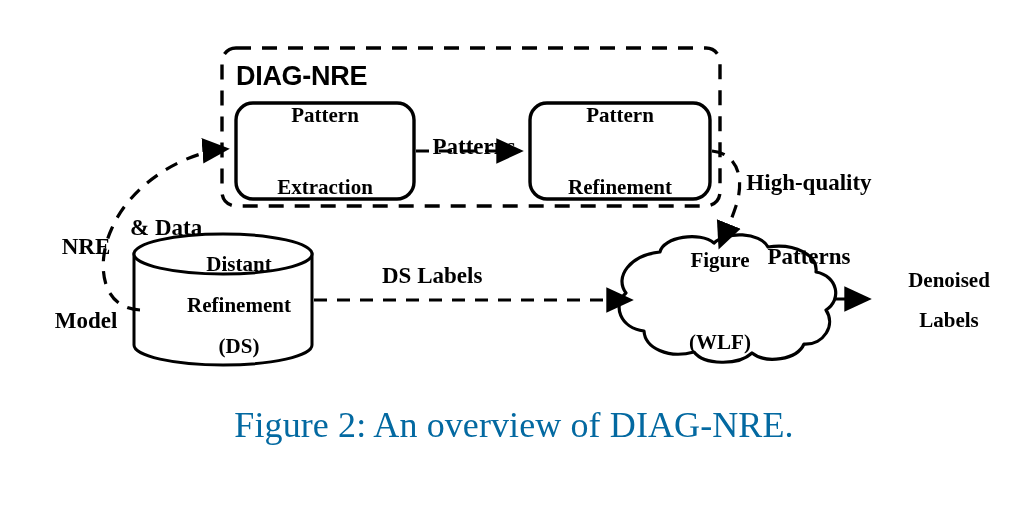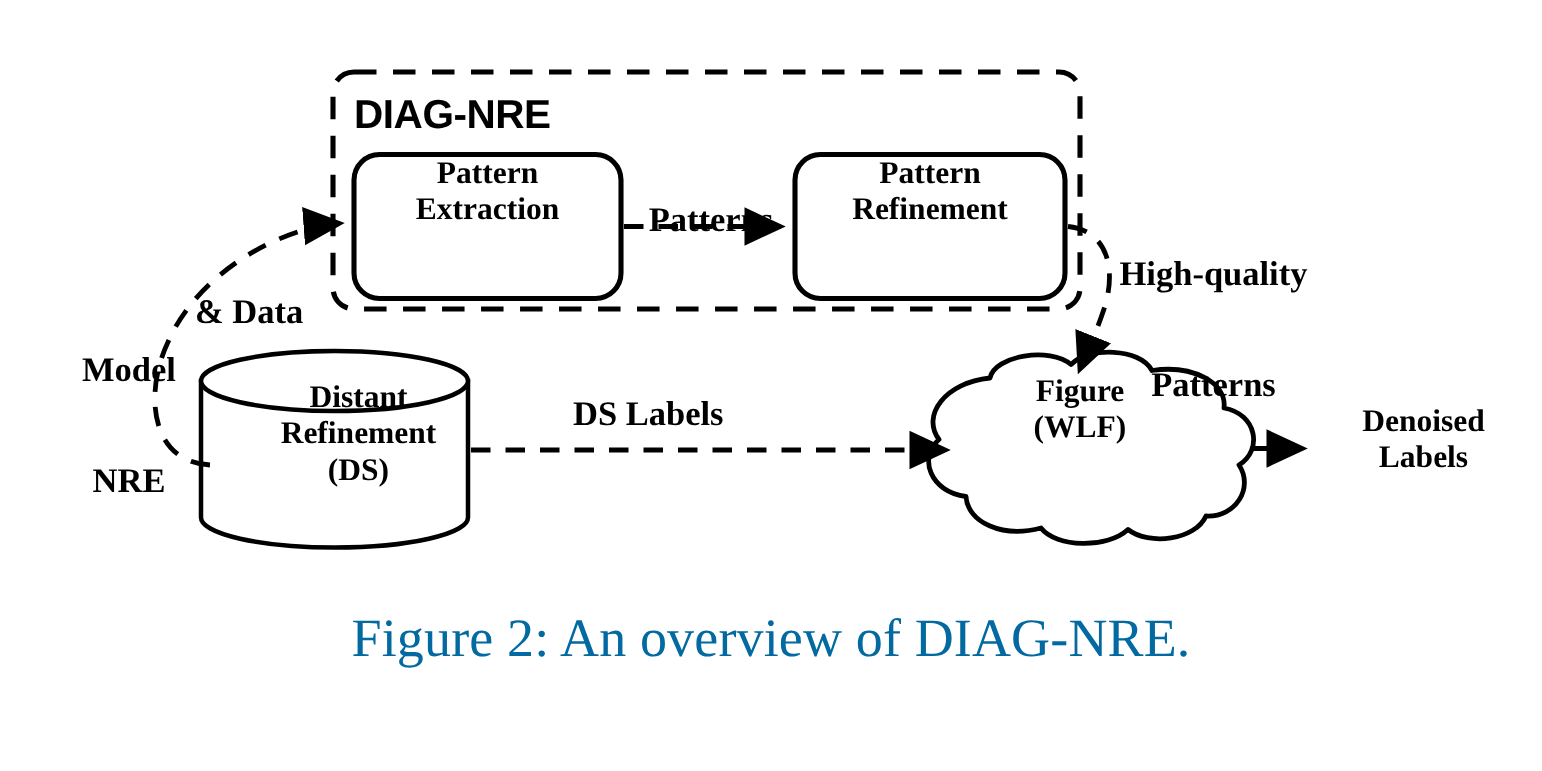--- a/index.html
+++ b/index.html
@@ -9,21 +9,21 @@
   }
   #figure-root{position:absolute;left:0;top:0;width:1028px;height:514px;}
   svg.canvas{position:absolute;left:0;top:0;width:1028px;height:514px;}
 
   .lbl{position:absolute;font-weight:bold;color:#000;line-height:1.08;white-space:pre;}
   .serif{font-family:"Liberation Serif", serif;}
   .sans{font-family:"Liberation Sans", sans-serif;}
 
   .box-text{
     position:absolute;display:flex;flex-direction:column;
-    align-items:center;justify-content:flex-start;text-align:center;
+    align-items:center;justify-content:space-between;text-align:center;
     font-family:"Liberation Serif", serif;font-weight:bold;font-size:21px;
     line-height:1.16;color:#000;
   }
   .ctr{text-align:center;}
   .caption{
     position:absolute;left:0;top:404px;width:1028px;text-align:center;
     font-family:"Liberation Serif", serif;font-size:36px;color:#0369a1;
     letter-spacing:0.1px;
   }
 </style>
@@ -100,25 +100,25 @@
     <span>Figure</span>
     <span>(WLF)</span>
   </div>
 
   <div class="box-text" style="left:874px;top:268px;width:150px;height:64px;font-family:Liberation Serif, serif;">
     <span>Denoised</span>
     <span>Labels</span>
   </div>
 
   <div class="lbl serif ctr" style="left:38px;top:185px;width:96px;font-size:23px;">
+    <div>NRE</div>
     <div>Model</div>
-    <div>NRE</div>
   </div>
 
-  <div class="lbl serif" style="left:130px;top:196px;font-size:23px;">&amp; Data</div>
+  <div class="lbl serif" style="left:130px;top:216px;font-size:23px;">&amp; Data</div>
 
   <div class="lbl serif ctr" style="left:416px;top:85px;width:116px;font-size:23px;">
     <div>Patterns</div>
   </div>
 
   <div class="lbl serif ctr" style="left:726px;top:121px;width:166px;font-size:23px;">
     <div>High-quality</div>
     <div>Patterns</div>
   </div>
 

